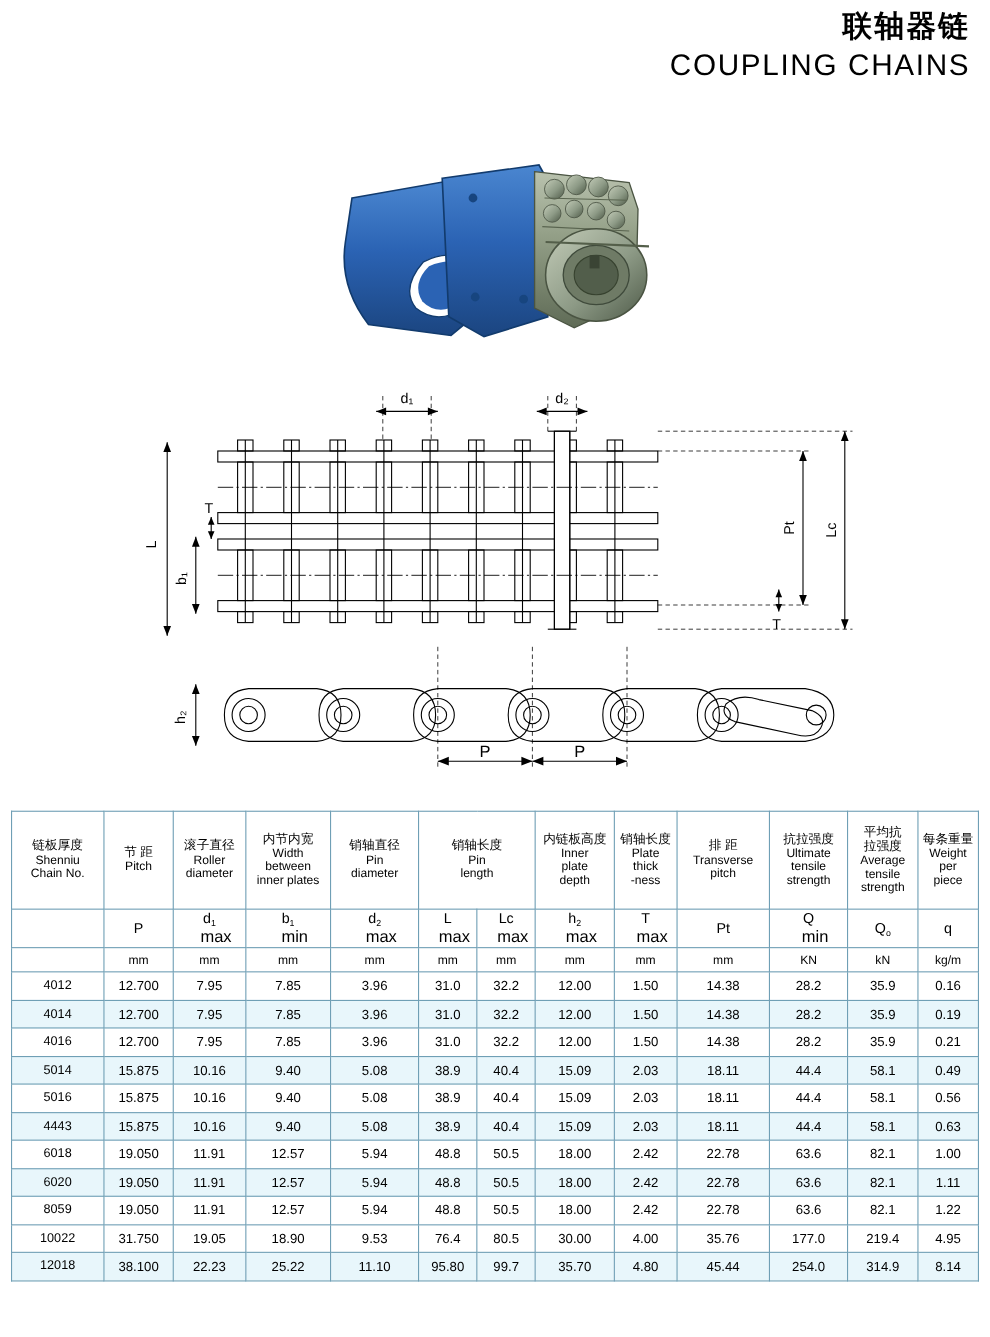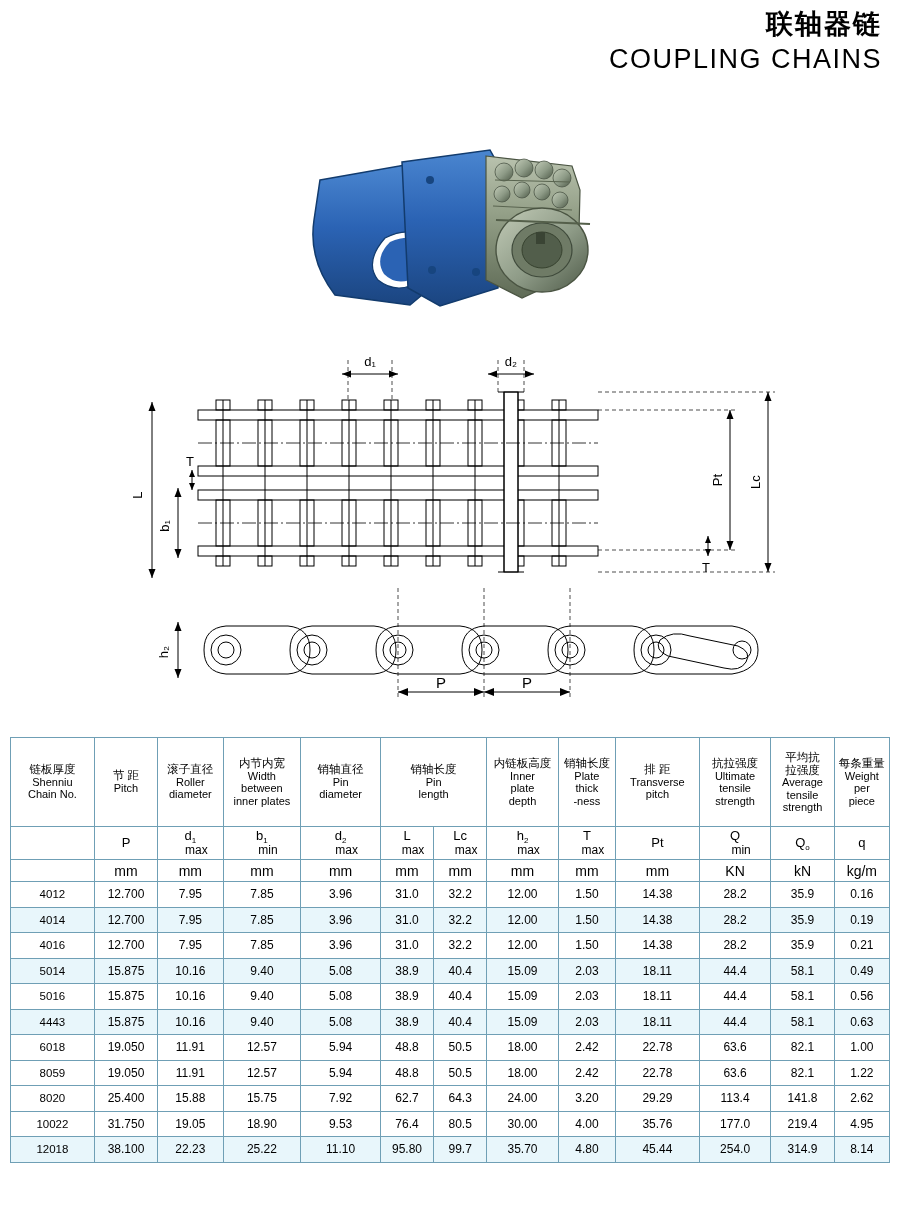--- a/index.html
+++ b/index.html
@@ -98,26 +98,26 @@
     height: 30px;
     font-size: 12px;
     line-height: 1.15;
   }
   .hdr-sym .sym {
     display: block;
     font-size: 13px;
   }
   .hdr-sym .sub {
     display: block;
-    font-size: 12px;
+    font-size: 15px;
     padding-left: 12px;
   }
   .hdr-unit td {
     height: 19px;
-    font-size: 14px;
+    font-size: 11px;
   }
   tbody tr td {
     height: 22.5px;
     font-size: 12px;
   }
   tr.alt td {
     background: #e8f6fb;
   }
   tr.plain td {
     background: #ffffff;
@@ -623,51 +623,51 @@
             <td>5.94</td>
             <td>48.8</td>
             <td>50.5</td>
             <td>18.00</td>
             <td>2.42</td>
             <td>22.78</td>
             <td>63.6</td>
             <td>82.1</td>
             <td>1.00</td>
           </tr>
+          <tr class="alt">
+            <td class="first-col">6020</td>
+            <td>19.050</td>
+            <td>11.91</td>
+            <td>12.57</td>
+            <td>5.94</td>
+            <td>48.8</td>
+            <td>50.5</td>
+            <td>18.00</td>
+            <td>2.42</td>
+            <td>22.78</td>
+            <td>63.6</td>
+            <td>82.1</td>
+            <td>1.11</td>
+          </tr>
           <tr class="plain">
             <td class="first-col">8059</td>
             <td>19.050</td>
             <td>11.91</td>
             <td>12.57</td>
             <td>5.94</td>
             <td>48.8</td>
             <td>50.5</td>
             <td>18.00</td>
             <td>2.42</td>
             <td>22.78</td>
             <td>63.6</td>
             <td>82.1</td>
             <td>1.22</td>
           </tr>
           <tr class="plain">
-            <td class="first-col">8020</td>
-            <td>25.400</td>
-            <td>15.88</td>
-            <td>15.75</td>
-            <td>7.92</td>
-            <td>62.7</td>
-            <td>64.3</td>
-            <td>24.00</td>
-            <td>3.20</td>
-            <td>29.29</td>
-            <td>113.4</td>
-            <td>141.8</td>
-            <td>2.62</td>
-          </tr>
-          <tr class="plain">
             <td class="first-col">10022</td>
             <td>31.750</td>
             <td>19.05</td>
             <td>18.90</td>
             <td>9.53</td>
             <td>76.4</td>
             <td>80.5</td>
             <td>30.00</td>
             <td>4.00</td>
             <td>35.76</td>

